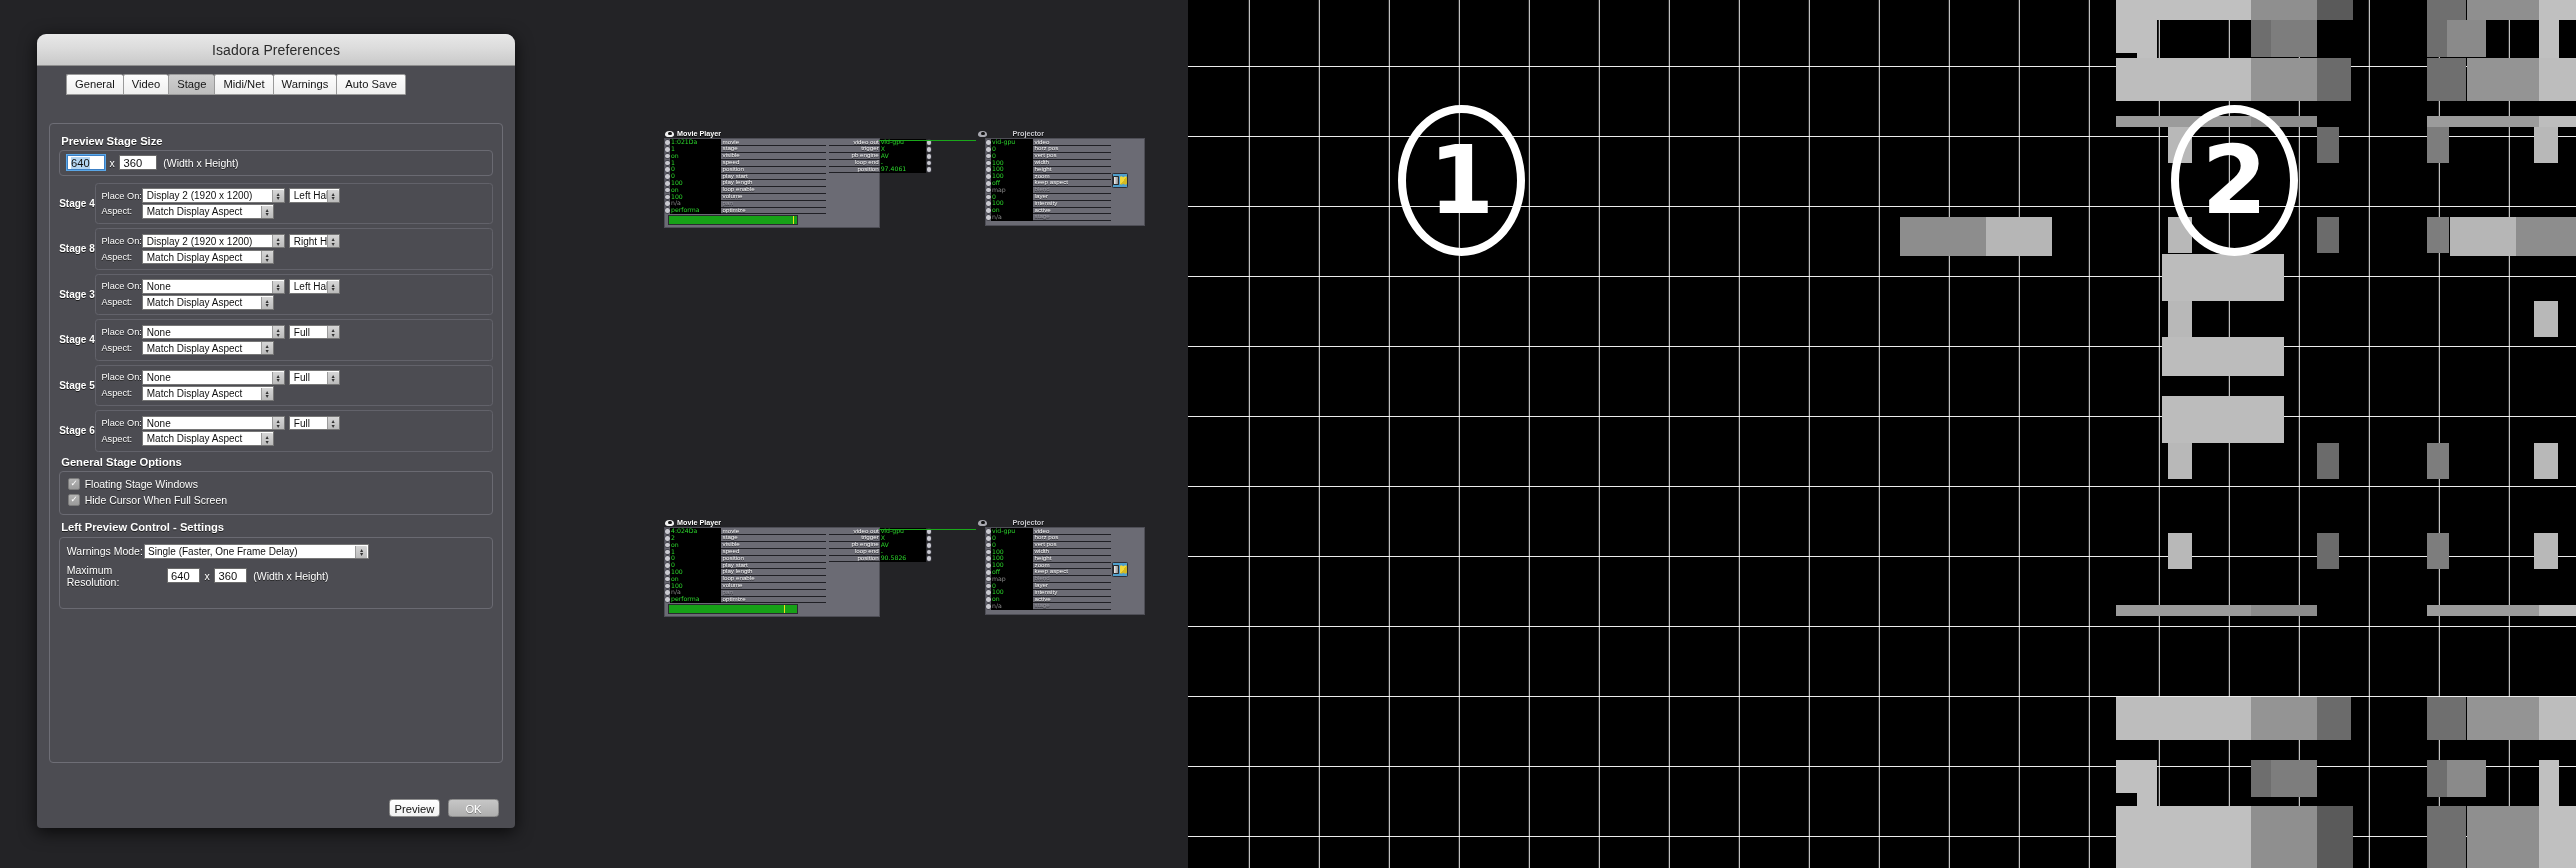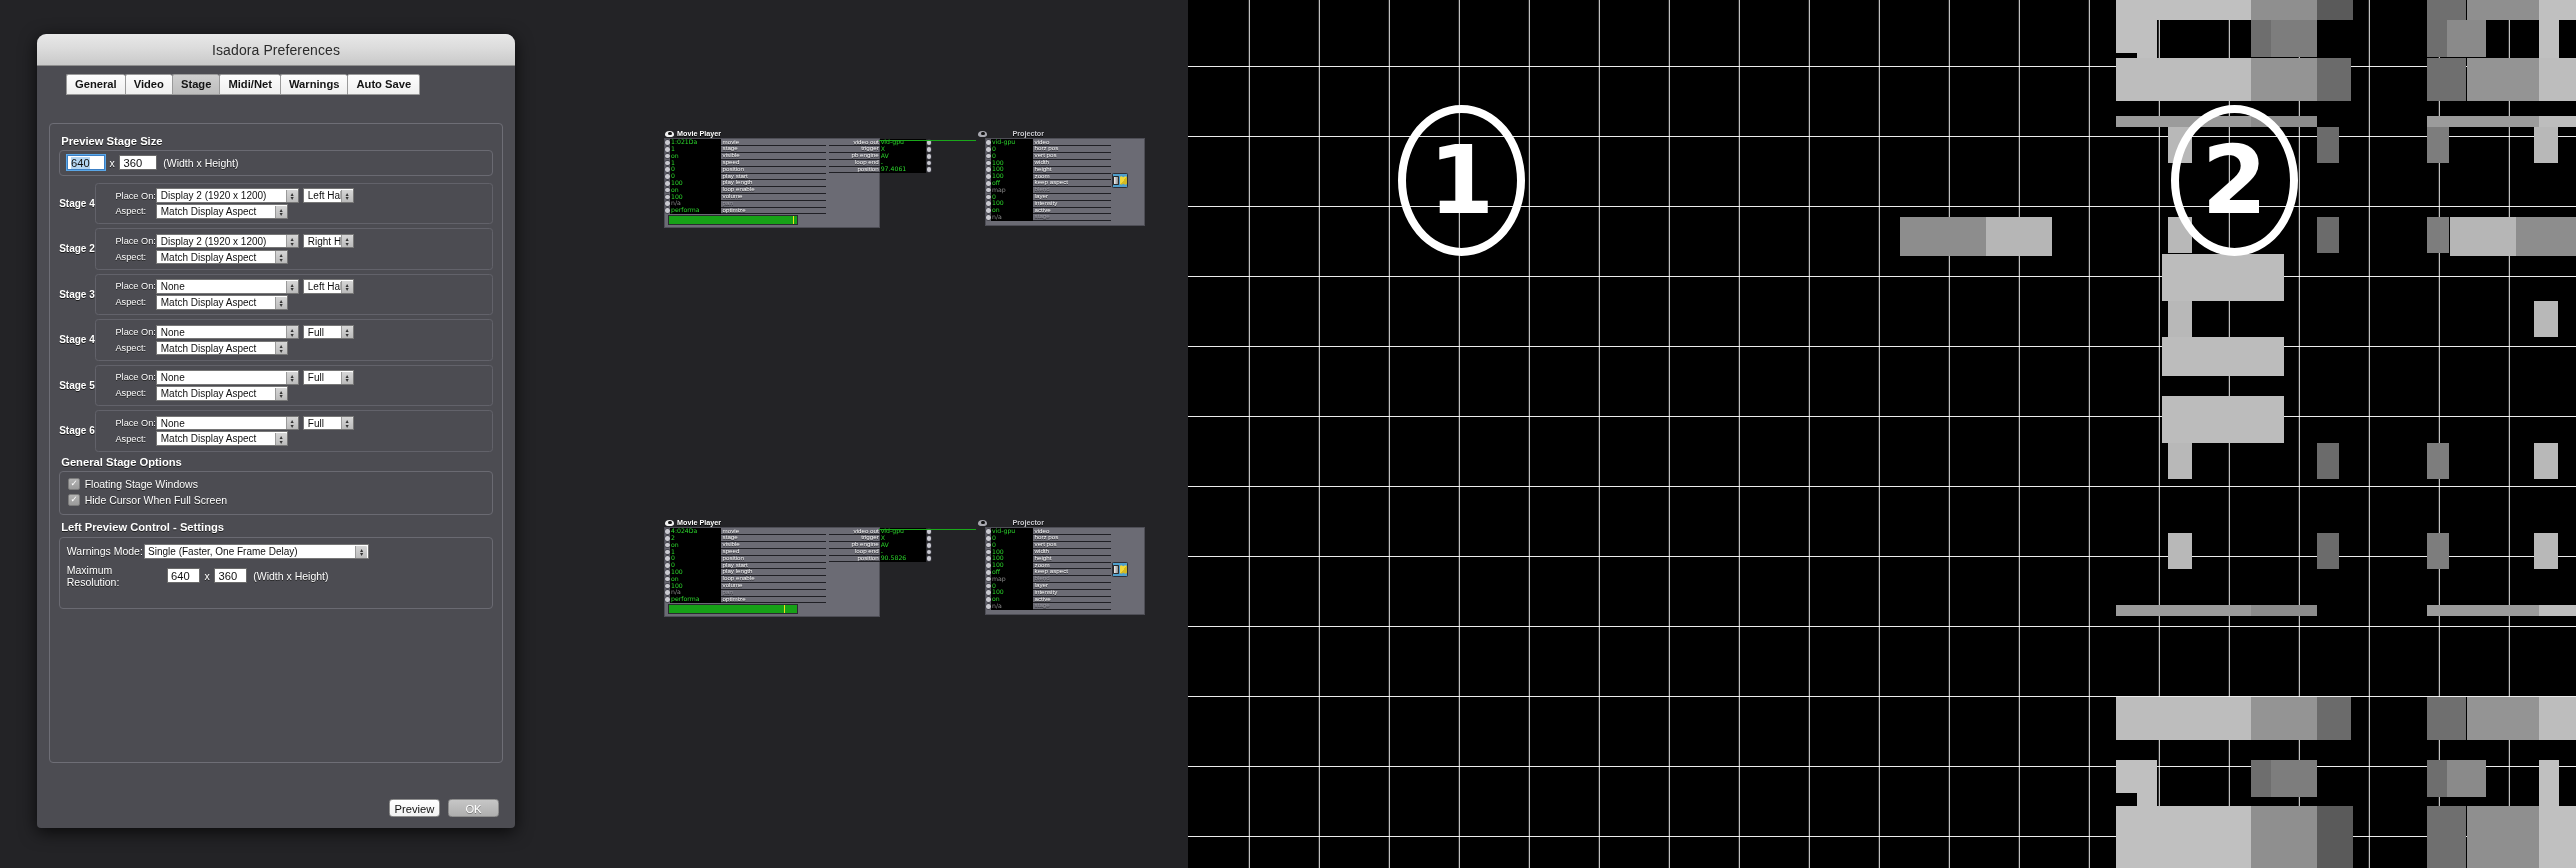--- a/index.html
+++ b/index.html
@@ -23,21 +23,21 @@
     height:31px;
     background:linear-gradient(to bottom,#e8e8e8 0%,#dcdcdc 45%,#c9c9c9 100%);
     border-bottom:0.7px solid #8e8e8e;
     display:flex;align-items:center;justify-content:center;
   }
   #titlebar .ttl{font-size:14px;color:#2b2b2b;letter-spacing:0.1px;}
 
   .dlg-body{padding:0 12px 6.6px 12px;position:relative;height:755px;box-sizing:border-box;}
 
   
-  .tabs{display:flex;margin:8px 0 0 17px;position:relative;z-index:3;font-weight:bold;}
+  .tabs{display:flex;margin:8px 0 0 17px;position:relative;z-index:3;}
   .tab{
     background:linear-gradient(to bottom,#fdfdfd,#efefef);
     border:0.7px solid #9a9a9a;border-right:none;
     font-size:11.2px;color:#141414;padding:2.6px 8px 3.3px 8px;line-height:13px;
     border-radius:2px 2px 0 0;
   }
   .tab:last-child{border-right:0.7px solid #9a9a9a;}
   .tab.sel{background:linear-gradient(to bottom,#cfcfcf,#bdbdbd);}
 
   .panel{
@@ -74,21 +74,21 @@
   .stage-lbl{
     width:36px;flex:0 0 36px;font-size:10px;font-weight:bold;color:#fff;
     text-shadow:0 0.7px 0 #1c1c1c;text-align:left;
   }
   .stage-box{
     flex:1;border:0.7px solid #62626a;border-radius:3.3px;
     padding:3.3px 5.3px;
   }
   .sub-row{display:flex;align-items:center;margin:1.3px 0;}
   .sub-lbl{
-    width:41px;flex:0 0 41px;font-size:9.2px;color:#fff;text-shadow:0 0.7px 0 #222;margin-left:14px;
+    width:41px;flex:0 0 41px;font-size:9.2px;color:#fff;text-shadow:0 0.7px 0 #222;
   }
   .combo{
     position:relative;background:#fff;border:0.7px solid #767676;
     height:14.5px;line-height:14.5px;font-size:10px;color:#111;
     padding:0 16px 0 3.3px;box-sizing:border-box;white-space:nowrap;overflow:hidden;
   }
   .combo .stepper{
     position:absolute;right:0.7px;top:0.7px;width:11.2px;height:13px;
     background:linear-gradient(to bottom,#d6d6d6,#b9b9b9);
     border-left:0.7px solid #9a9a9a;border-radius:0 1.3px 1.3px 0;
@@ -239,21 +239,21 @@
               <div class="sub-row">
                 <div class="sub-lbl">Aspect:</div>
                 <div class="combo w-asp"><span>Match Display Aspect</span><span class="stepper">
                     <span>▲</span>
                     <span>▼</span>
                   </span></div>
               </div>
             </div>
           </div>
           <div class="stage-row">
-            <div class="stage-lbl">Stage 2</div>
+            <div class="stage-lbl">Stage 8</div>
             <div class="stage-box">
               <div class="sub-row">
                 <div class="sub-lbl">Place On:</div>
                 <div class="combo w-main"><span>Display 2 (1920 x 1200)</span><span class="stepper">
                     <span>▲</span>
                     <span>▼</span>
                   </span></div>
                 <div class="combo w-half"><span>Right Half</span><span class="stepper">
                     <span>▲</span>
                     <span>▼</span>

